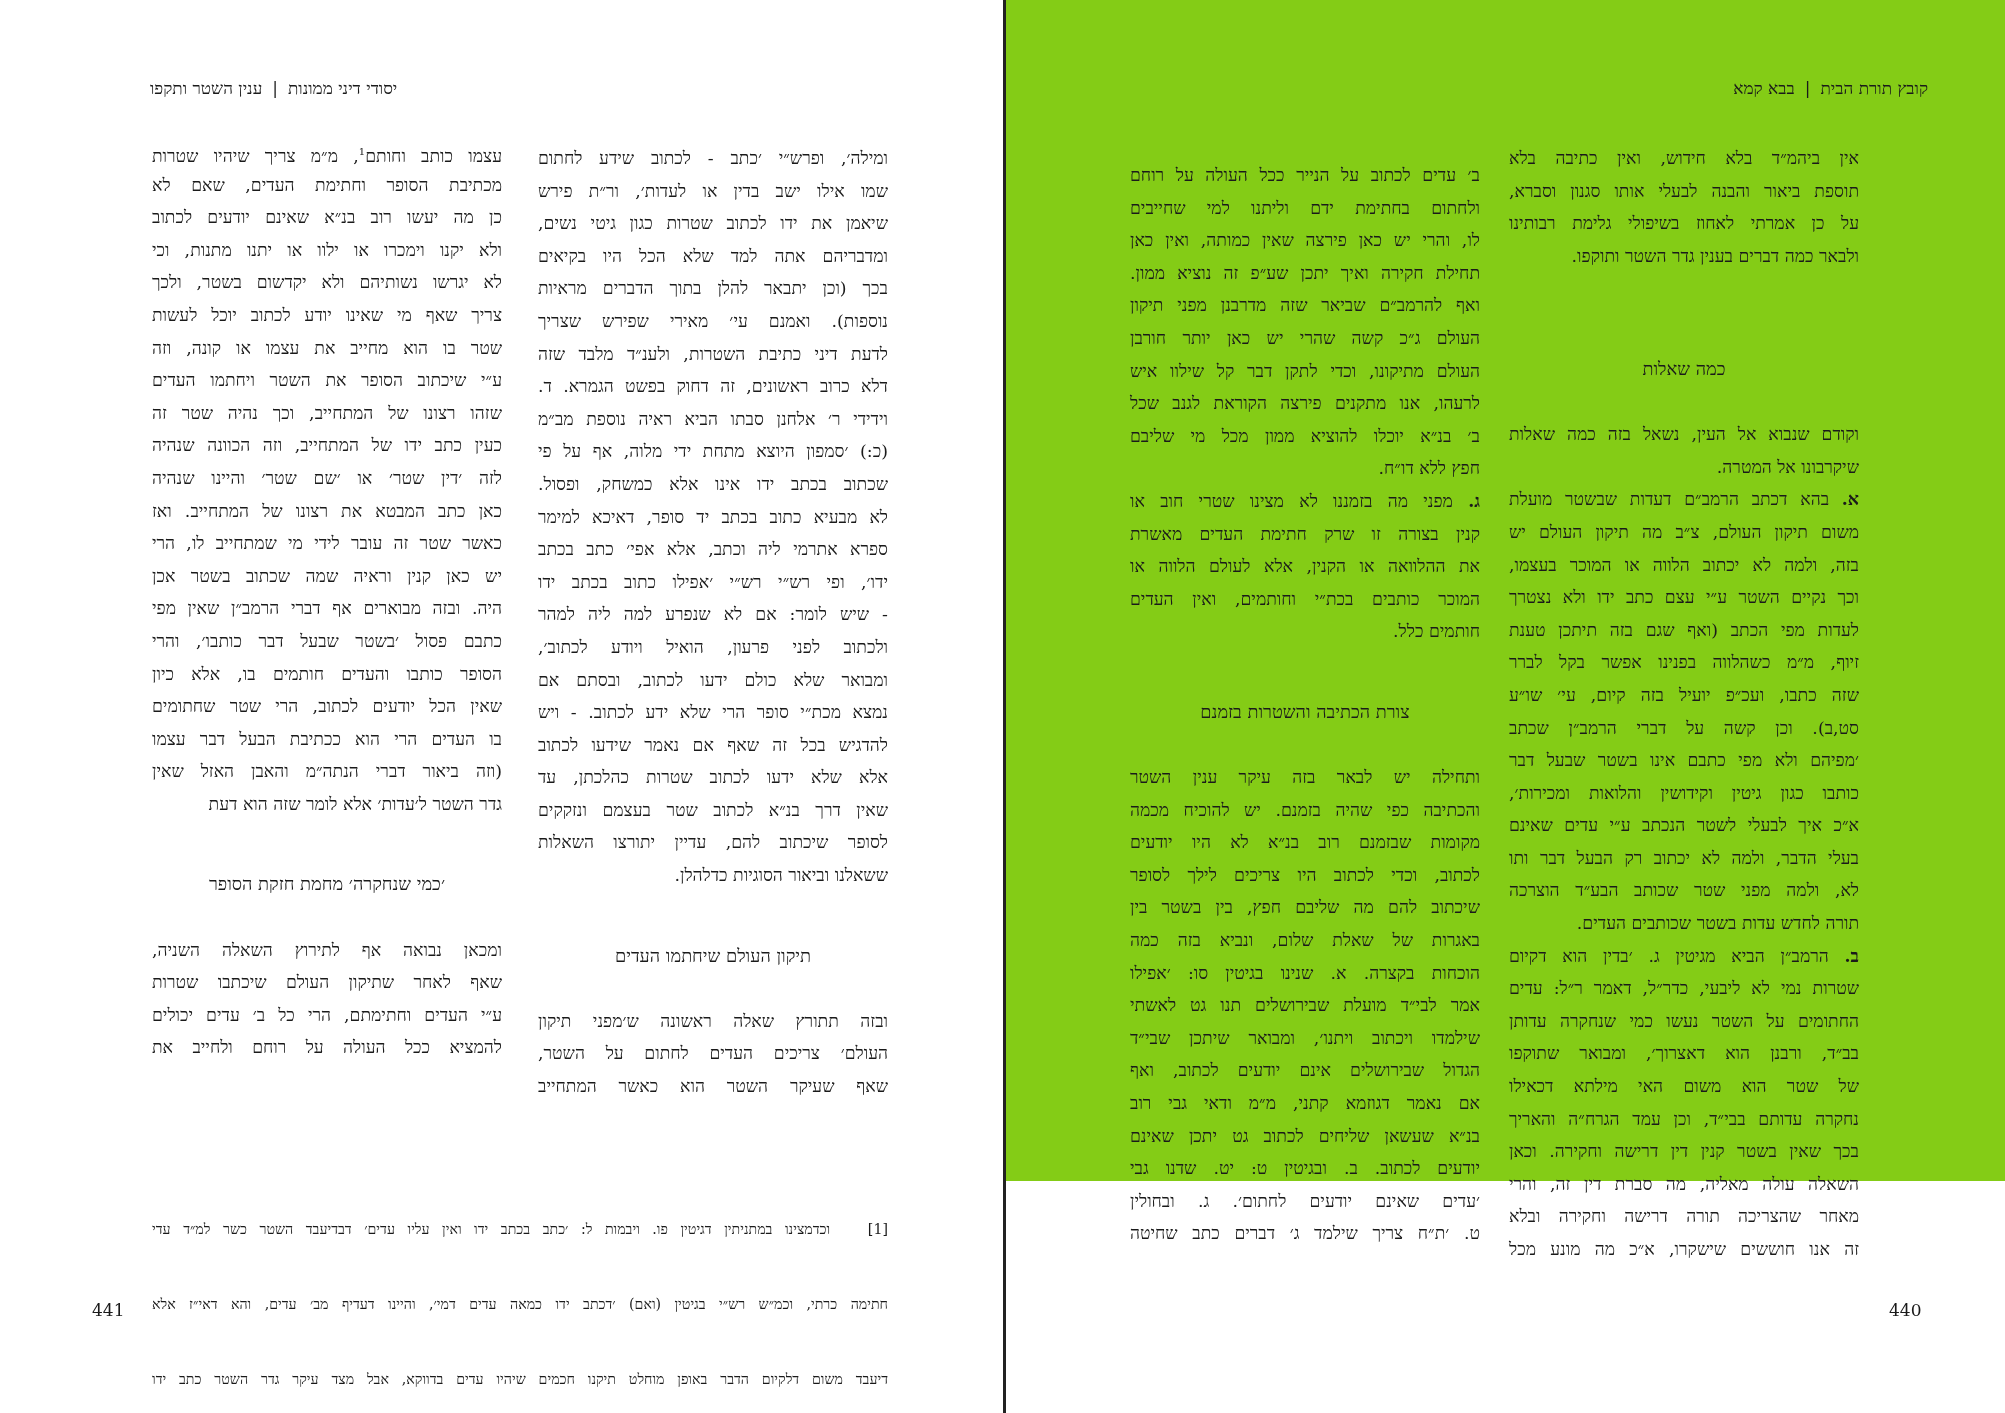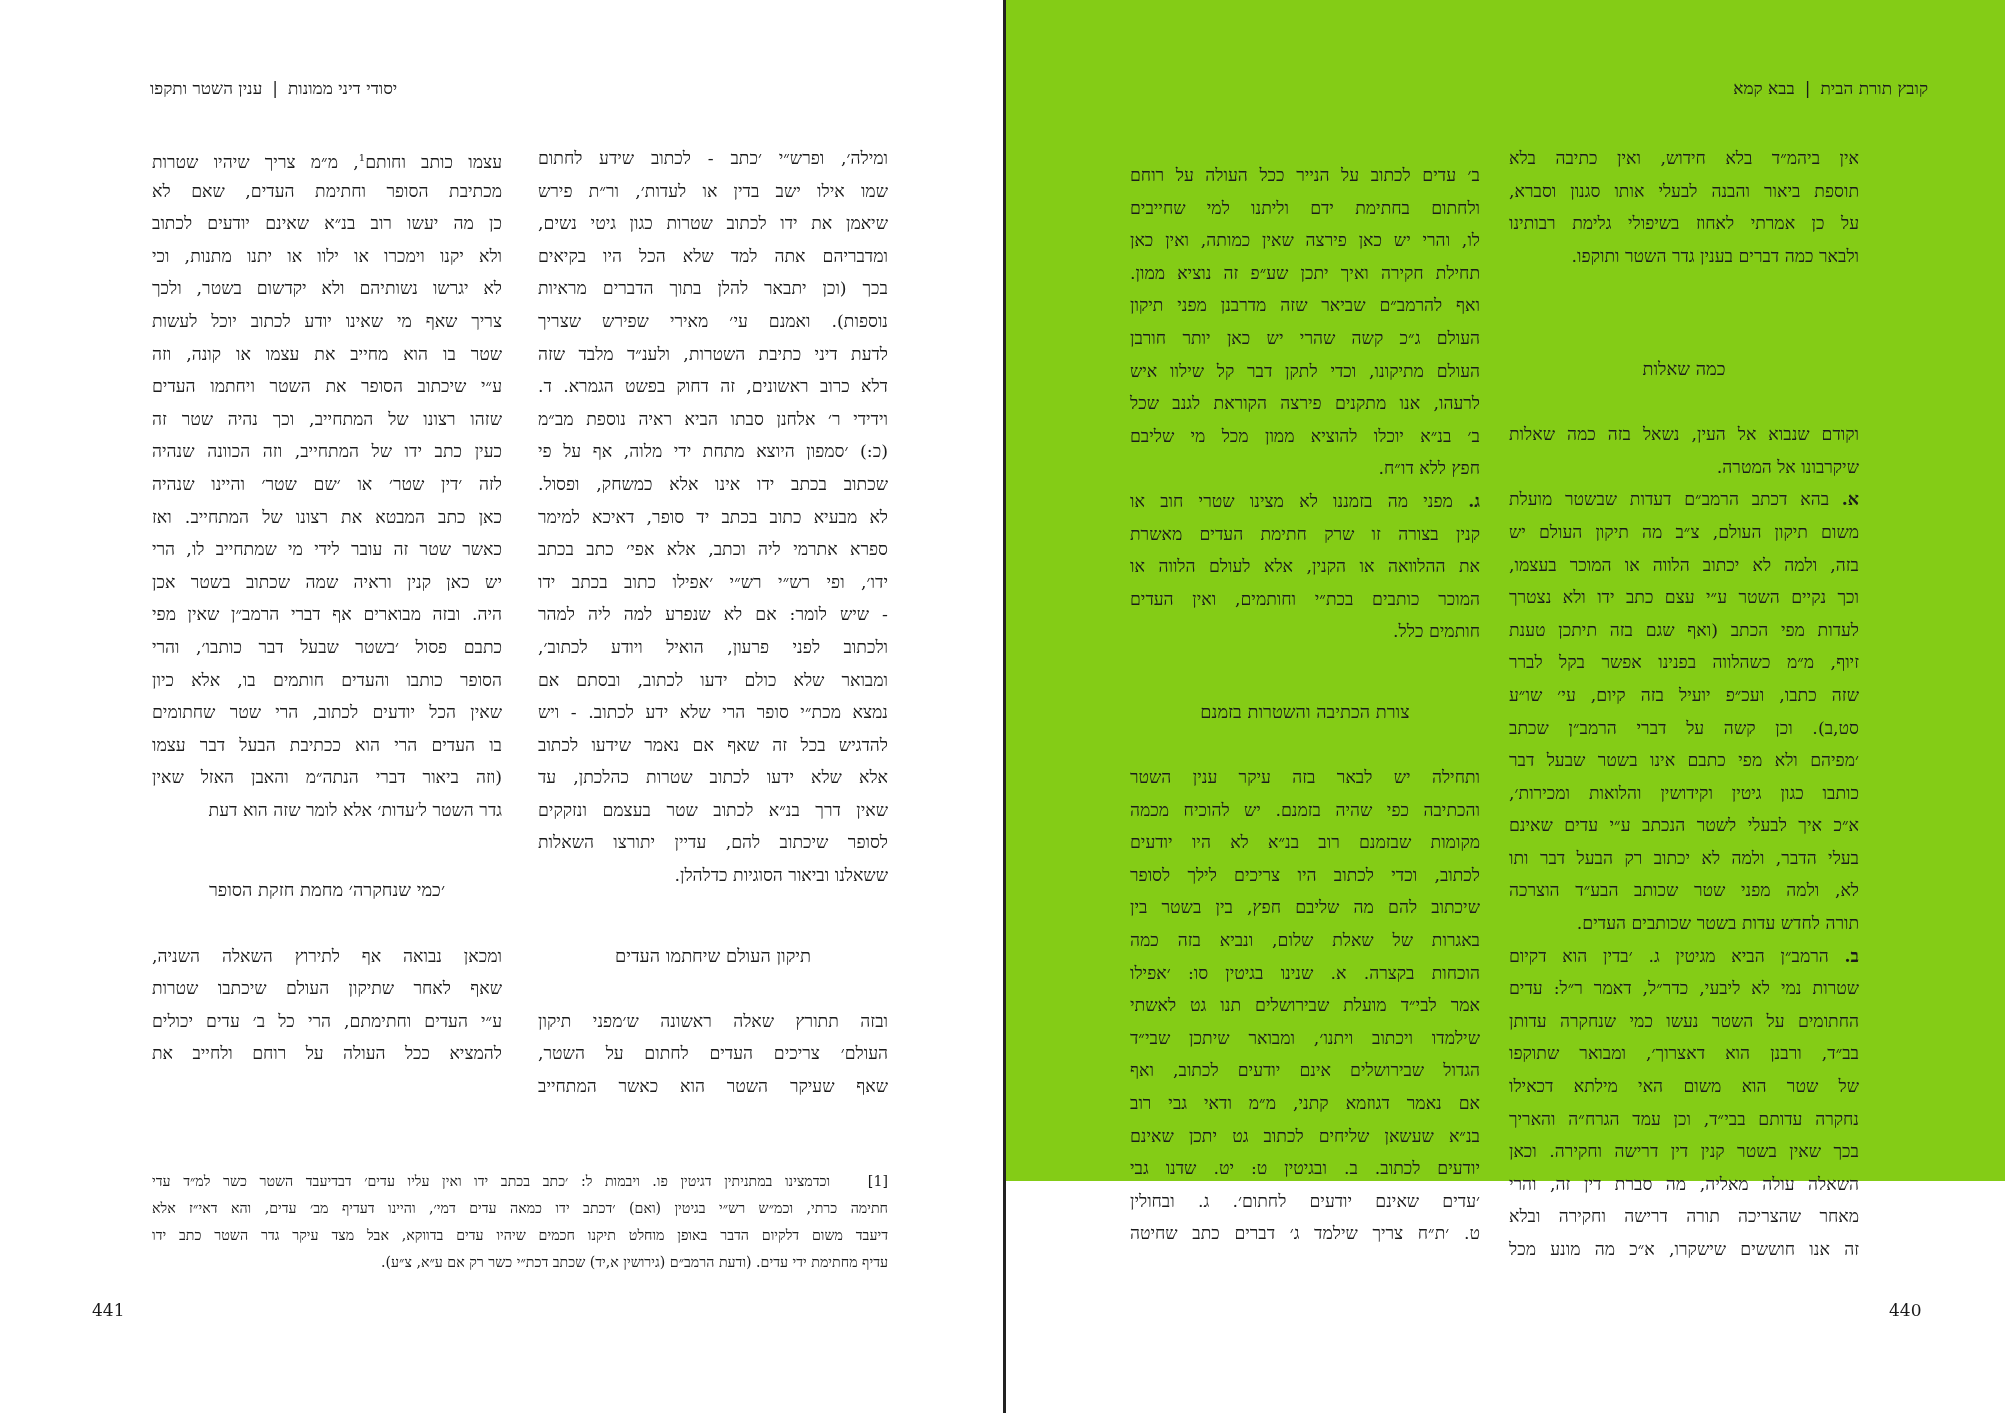--- a/index.html
+++ b/index.html
@@ -13,21 +13,21 @@
   .col { position:absolute; direction:rtl; text-align:justify; text-align-last:right; font-size:17.4px; line-height:32.6px; }
   .line { display:block; text-align:justify; text-align-last:justify; height:32.6px; white-space:nowrap; }
   .line.last { text-align-last:right; }
   .heading { display:block; text-align:center; text-align-last:center; font-size:18px; height:32.6px; }
   .gap { display:block; height:32.6px; }
   .gap2 { display:block; height:48px; }
   b { font-weight:bold; }
   .sup { font-size:10px; vertical-align:super; }
   .page-num { position:absolute; top:1300px; font-size:17px; }
   .footnote { position:absolute; direction:rtl; font-size:14.2px; line-height:27px; }
-  .footnote .fl { display:block; text-align:justify; text-align-last:justify; white-space:nowrap; height:27px; }
+  .footnote .fl { display:block; text-align:justify; text-align-last:justify; white-space:nowrap; height:27px;margin-top:48px; }
   .footnote .fl.last { text-align-last:right; }
 </style>
 </head>
 <body>
 
 <div class="page page-left">
   <div class="running-head" style="left:150px;">
     <span>יסודי דיני ממונות</span><span class="sep">|</span><span>ענין השטר ותקפו</span>
   </div>
 
@@ -56,21 +56,21 @@
     <span class="line">לסופר שיכתוב להם, עדיין יתורצו השאלות</span>
     <span class="line last">ששאלנו וביאור הסוגיות כדלהלן.</span>
     <span class="gap2"></span>
     <span class="heading">תיקון העולם שיחתמו העדים</span>
     <span class="gap"></span>
     <span class="line">ובזה תתורץ שאלה ראשונה ש׳מפני תיקון</span>
     <span class="line">העולם׳ צריכים העדים לחתום על השטר,</span>
     <span class="line">שאף שעיקר השטר הוא כאשר המתחייב</span>
   </div>
 
-  <div class="col" style="left:152px; top:142px; width:350px;">
+  <div class="col" style="left:152px; top:136px; width:350px;">
     <span class="line"><span>עצמו כותב וחותם</span><span class="sup">1</span><span>, מ״מ צריך שיהיו שטרות</span></span>
     <span class="line">מכתיבת הסופר וחתימת העדים, שאם לא</span>
     <span class="line">כן מה יעשו רוב בנ״א שאינם יודעים לכתוב</span>
     <span class="line">ולא יקנו וימכרו או ילוו או יתנו מתנות, וכי</span>
     <span class="line">לא יגרשו נשותיהם ולא יקדשום בשטר, ולכך</span>
     <span class="line">צריך שאף מי שאינו יודע לכתוב יוכל לעשות</span>
     <span class="line">שטר בו הוא מחייב את עצמו או קונה, וזה</span>
     <span class="line">ע״י שיכתוב הסופר את השטר ויחתמו העדים</span>
     <span class="line">שזהו רצונו של המתחייב, וכך נהיה שטר זה</span>
     <span class="line">כעין כתב ידו של המתחייב, וזה הכוונה שנהיה</span>

